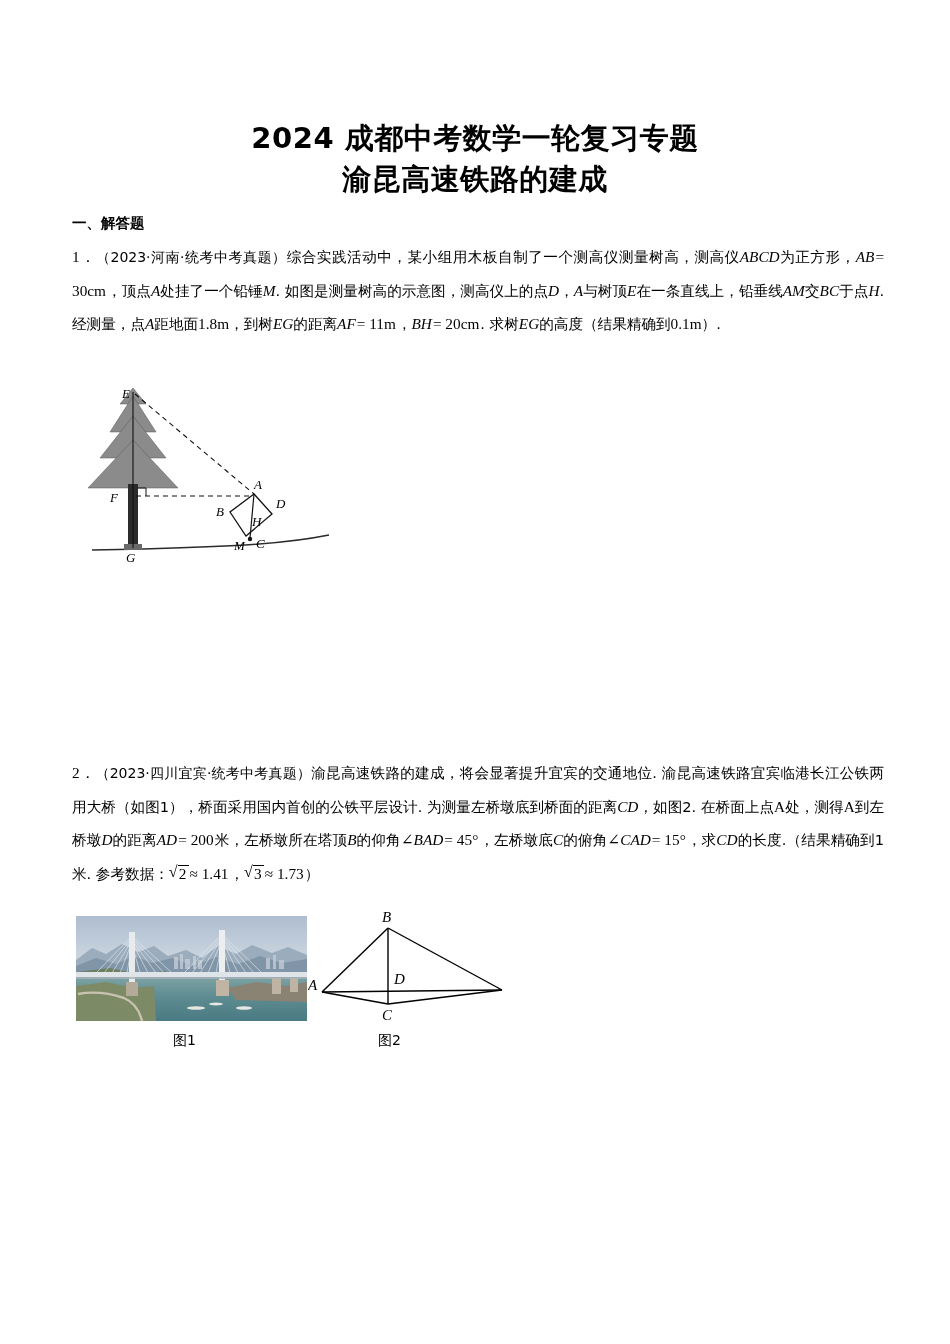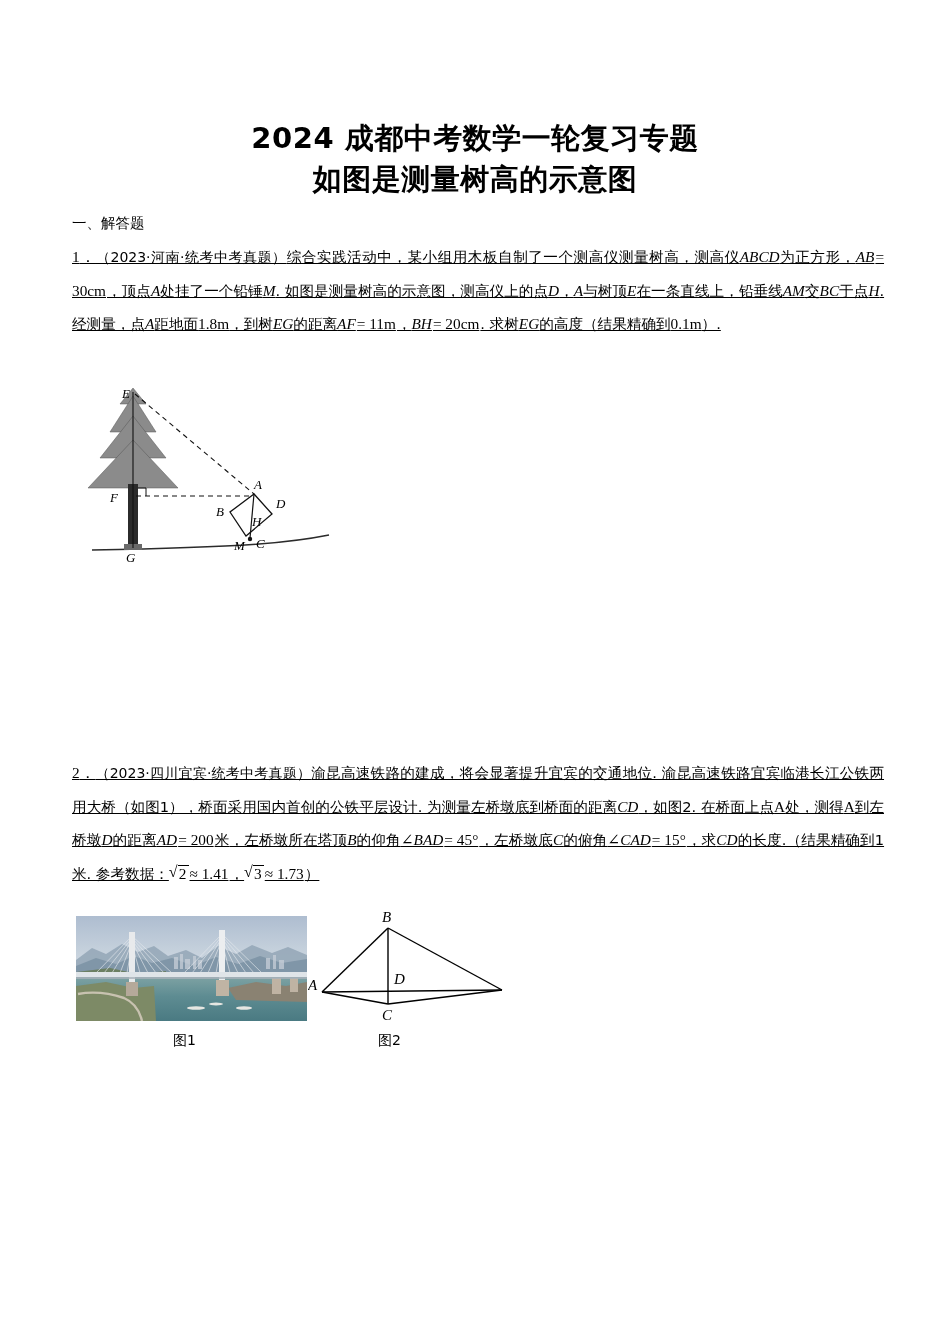--- a/index.html
+++ b/index.html
@@ -36,34 +36,33 @@
     letter-spacing: 0.5px;
   }
   .doc-title .line2 { display: block; }
 
   
   .section-heading {
     position: absolute;
     left: 72px;
     top: 214px;
     font-family: "DejaVu Sans", "Liberation Sans", sans-serif;
-    font-weight: normal;
+    font-weight: bold;
     font-size: 14.5px;
   }
 
   
   .qblock {
     position: absolute;
     left: 72px;
     width: 812px;
     font-size: 15.3px;
     line-height: 33px;
     text-align: justify;
     text-justify: inter-ideograph;
-    text-decoration: underline;
   }
   #q1-text { top: 240px; }
   #q2-text { top: 756px; }
 
   .cn { font-family: "DejaVu Sans", "Liberation Sans", sans-serif; font-size: 14.6px; }
   .mi { font-style: italic; font-family: "Liberation Serif", "DejaVu Serif", serif; }
   .mn { font-family: "Liberation Serif", "DejaVu Serif", serif; }
   .op { font-family: "Liberation Serif", "DejaVu Serif", serif; padding: 0 1px; }
   .src { font-family: "DejaVu Sans", "Liberation Sans", sans-serif; font-size: 14px; }
 
@@ -128,21 +127,21 @@
   #cap-1 { left: 97px; top: 116px; }
   #cap-2 { left: 302px; top: 116px; text-align: center; }
 </style>
 </head>
 <body>
 
 <div class="page">
 
   <div class="doc-title">
     <span>2024 成都中考数学一轮复习专题</span>
-    <span class="line2">如图是测量树高的示意图</span>
+    <span class="line2">渝昆高速铁路的建成</span>
   </div>
 
   <div class="section-heading">一、解答题</div>
 
   <div class="qblock" id="q1-text">
     <span class="mn">1</span><span class="mn">．</span><span class="src">（2023·河南·统考中考真题）</span><span class="cn">综合实践活动中，某小组用木板自制了一个测高仪测量树高，测高仪</span><span class="mi">ABCD</span><span class="cn">为正方形，</span><span class="mi">AB</span><span class="op">= 30cm</span><span class="cn">，顶点</span><span class="mi">A</span><span class="cn">处挂了一个铅锤</span><span class="mi">M</span><span class="cn">. 如图是测量树高的示意图，测高仪上的点</span><span class="mi">D</span><span class="cn">，</span><span class="mi">A</span><span class="cn">与树顶</span><span class="mi">E</span><span class="cn">在一条直线上，铅垂线</span><span class="mi">AM</span><span class="cn">交</span><span class="mi">BC</span><span class="cn">于点</span><span class="mi">H</span><span class="cn">. 经测量，点</span><span class="mi">A</span><span class="cn">距地面</span><span class="mn">1.8m</span><span class="cn">，到树</span><span class="mi">EG</span><span class="cn">的距离</span><span class="mi">AF</span><span class="op">= 11m</span><span class="cn">，</span><span class="mi">BH</span><span class="op">= 20cm</span><span class="cn">. 求树</span><span class="mi">EG</span><span class="cn">的高度（结果精确到</span><span class="mn">0.1m</span><span class="cn">）.</span>
   </div>
 
   <div id="fig-tree">
     <svg width="270" height="176" viewBox="0 0 270 176">

